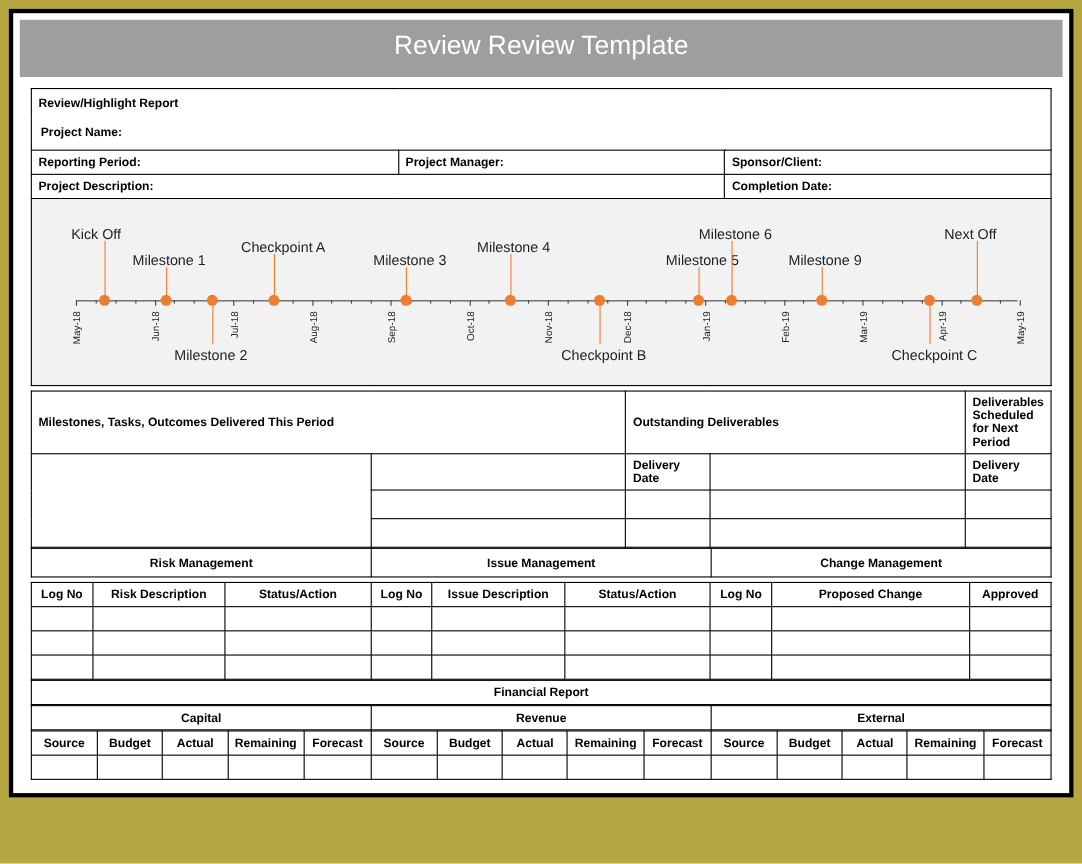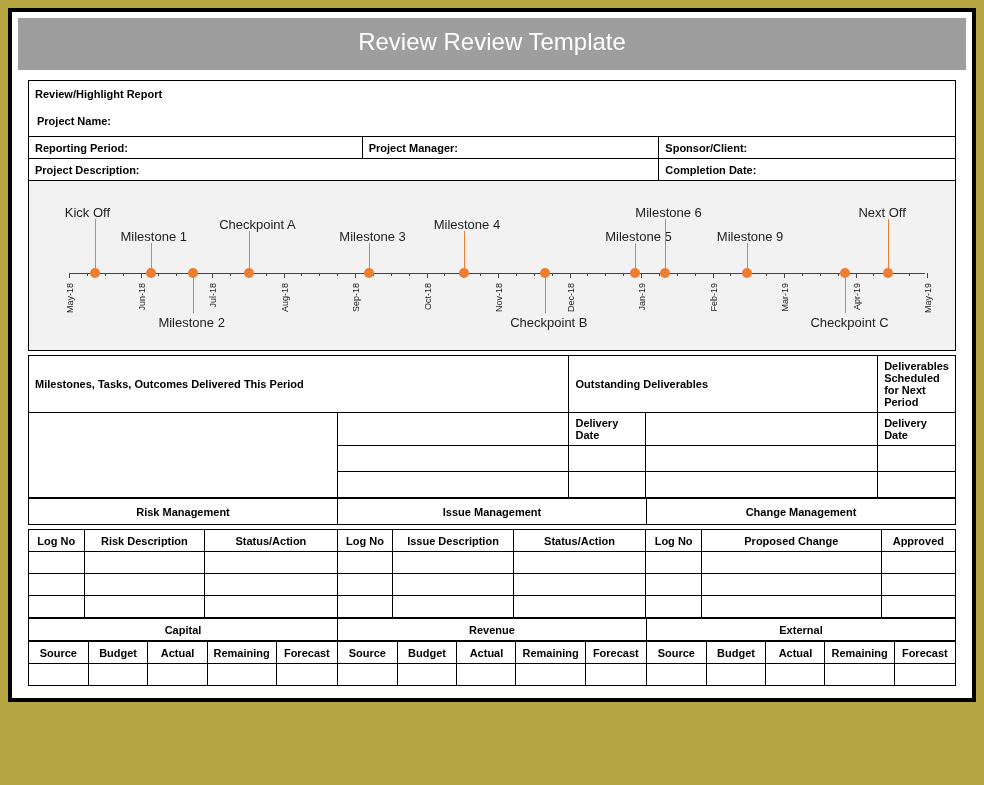--- a/index.html
+++ b/index.html
@@ -301,20 +301,27 @@
               <td></td>
               <td></td>
               <td></td>
             </tr>
       </tbody>
         </table>
 
       <table>
         <tbody>
             <tr>
+              <td class="center">Financial Report</td>
+            </tr>
+      </tbody>
+        </table>
+      <table>
+        <tbody>
+            <tr>
           <td class="center" style="width:33.3%">Capital</td>
           <td class="center" style="width:33.3%">Revenue</td>
           <td class="center" style="width:33.3%">External</td>
         </tr>
       </tbody>
         </table>
       <table>
         <tbody>
             <tr>
           <td class="center" style="width:6.66%">Source</td>

